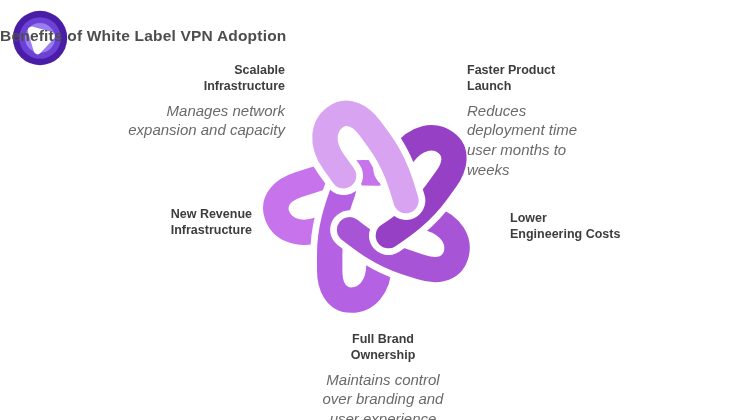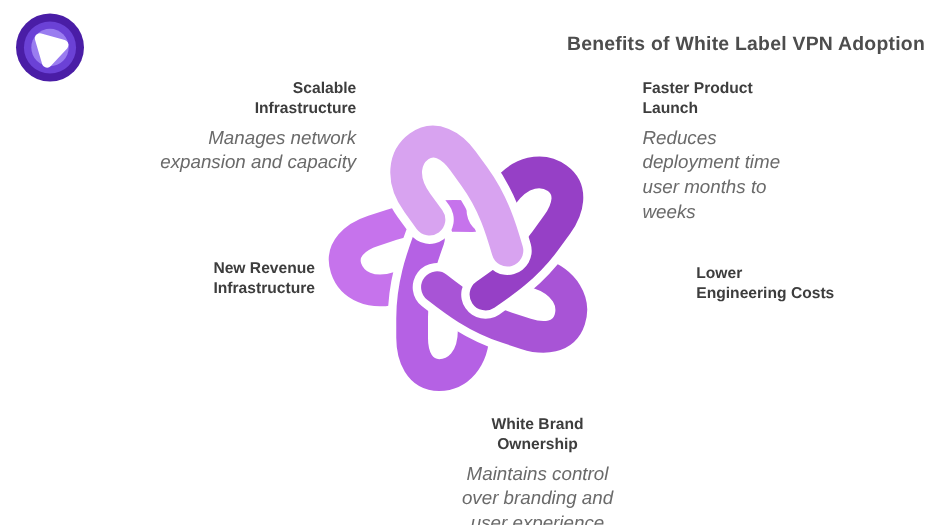--- a/index.html
+++ b/index.html
@@ -1,26 +1,26 @@
 <!DOCTYPE html>
 <html><head>
 <meta charset="utf-8">
 <style>
   html,body{margin:0;padding:0;}
   body{
     width:740px;height:420px;background:#ffffff;position:relative;overflow:hidden;
     font-family:"Liberation Sans","DejaVu Sans",sans-serif;
   }
   .page-title{
-    position:absolute;left:0;top:27px;width:100%;text-align:right;
+    position:absolute;left:0;top:27px;width:100%;text-align:left;
     font-size:15.5px;font-weight:bold;color:#4d4d4d;letter-spacing:.2px;
   }
   .logo{position:absolute;left:11px;top:9px;width:58px;height:58px;}
   .knot{position:absolute;left:261px;top:94px;width:224px;height:224px;}
-  .label{position:absolute;margin-left:47px;}
+  .label{position:absolute;}
   .label .heading{
     font-size:12.5px;font-weight:bold;color:#3d3d3d;line-height:1.3;
     white-space:pre-line;
   }
   .label .desc{
     font-size:15px;color:#6a6a6a;line-height:1.32;margin-top:6px;font-style:italic;
   }
   .align-right{text-align:right;}
   .align-center{text-align:center;}
   #label-top-left{right:455px;top:62px;width:160px;}
@@ -79,21 +79,21 @@
 Launch</div>
   <div class="desc">Reduces deployment time user months to weeks</div>
 </div>
 
 <div class="label" id="label-right">
   <div class="heading">Lower
 Engineering Costs</div>
 </div>
 
 <div class="label align-center" id="label-bottom">
-  <div class="heading">White Brand
+  <div class="heading">Full Brand
 Ownership</div>
   <div class="desc">Maintains control over branding and user experience</div>
 </div>
 
 <div class="label align-right" id="label-left">
   <div class="heading">New Revenue
 Infrastructure</div>
 </div>
 
 </body></html>

